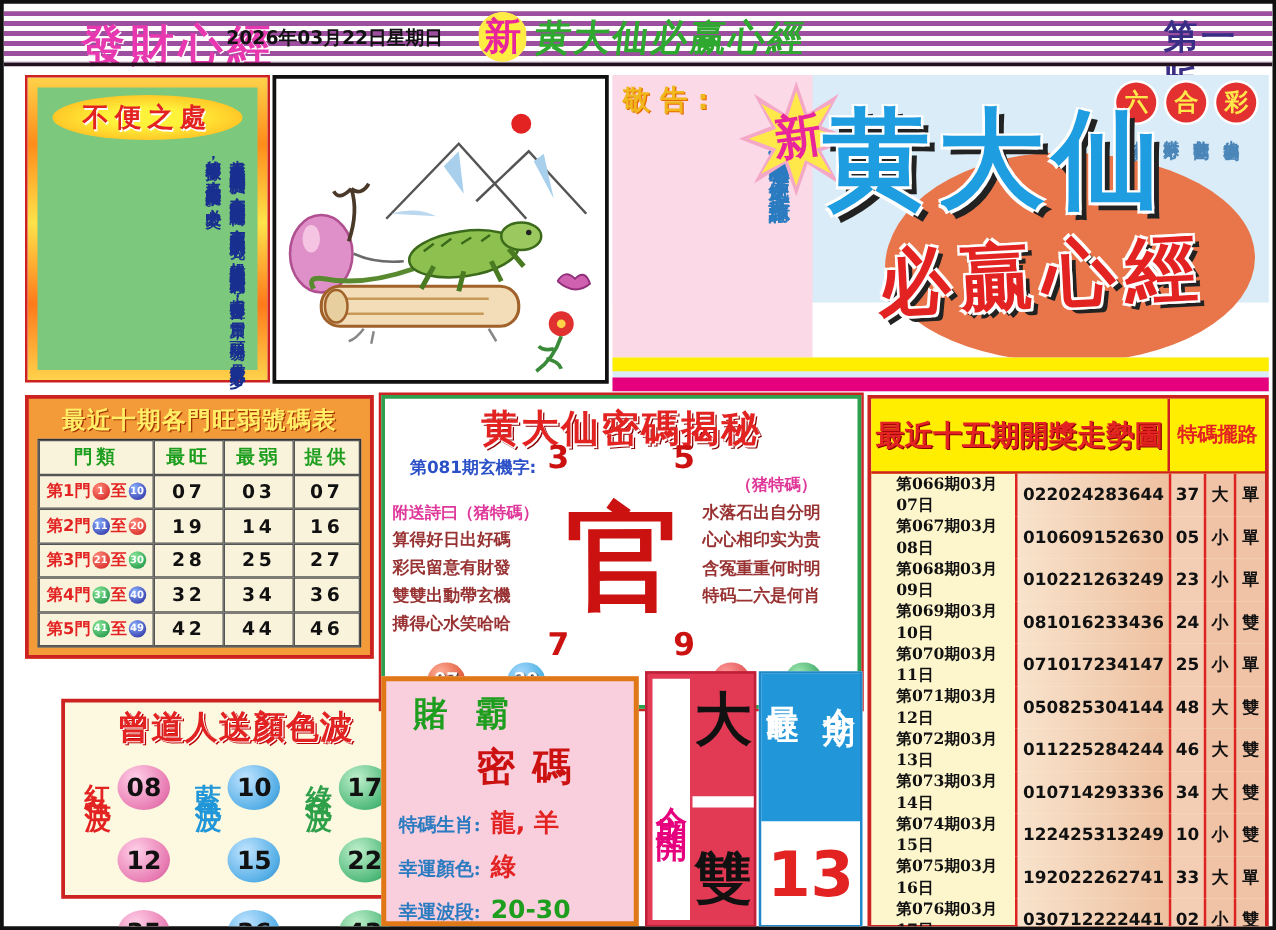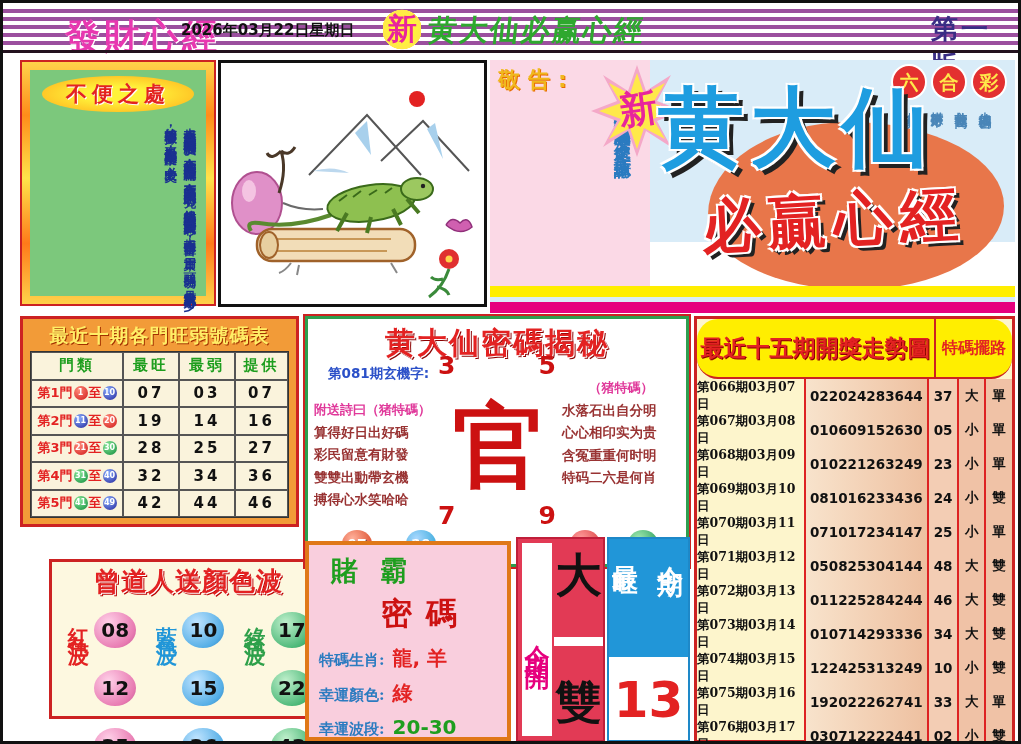--- a/index.html
+++ b/index.html
@@ -97,26 +97,26 @@
   .pd-big{position:absolute;left:50%;transform:translateX(-50%);font-size:46px;font-weight:bold;color:#111;}
   .pd-top{top:6px;}.pd-bot{bottom:6px;}
   .pd-div{position:absolute;left:0;top:49%;width:100%;height:9px;background:#fff;}
   
   .hn{left:604px;top:534px;width:83px;height:205px;border:2px solid #1e88c8;box-sizing:border-box;background:#fff;}
   .hn-top{height:118px;background:#2196d8;display:flex;flex-direction:row-reverse;justify-content:center;gap:10px;padding-top:6px;box-sizing:border-box;}
   .hn-top div{writing-mode:vertical-rl;text-orientation:upright;font-size:26px;font-weight:bold;color:#fff;letter-spacing:6px;}
   .hn-num{height:85px;display:flex;align-items:center;justify-content:center;font-size:50px;font-weight:bold;color:#e32222;}
   
   .tr{left:691px;top:313px;width:321px;height:427px;border:3px solid #cc2222;box-sizing:border-box;background:#fdf5cc;}
-  .tr-head{display:flex;height:58px;background:#ffee00;border-bottom:2px solid #cc2222;border-radius:21px;}
+  .tr-head{display:flex;height:58px;background:#ffee00;border-bottom:2px solid #cc2222;}
   .tr-title{flex:1;display:flex;align-items:center;justify-content:center;font-size:23px;font-weight:bold;color:#e32222;text-shadow:1px 1px 0 #8a0000;}
   .tr-side{width:76px;border-left:2px solid #cc2222;display:flex;align-items:center;justify-content:center;font-size:16px;font-weight:bold;color:#e32222;}
   .tr-rows{position:absolute;left:0;top:60px;right:0;bottom:0;display:flex;flex-direction:column;}
   .tr-row{flex:1;display:flex;align-items:center;font-weight:bold;}
-  .tr-date{width:112px;padding-left:0;font-size:12.5px;color:#111;font-family:"DejaVu Serif",serif;}
+  .tr-date{width:112px;padding-left:20px;font-size:12.5px;color:#111;font-family:"DejaVu Serif",serif;}
   .tr-nums{width:118px;display:flex;justify-content:space-between;padding:0 4px;border-left:2px solid #d22;align-self:stretch;align-items:center;background:linear-gradient(90deg,#f8e3cc,#eec0a0);font-size:13.5px;color:#111;}
   .tr-sp{width:30px;text-align:center;border-left:2px solid #d22;align-self:stretch;display:flex;align-items:center;justify-content:center;background:#f3cdb4;font-size:13.5px;color:#111;}
   .tr-sz,.tr-pa{width:26px;border-left:2px solid #d22;align-self:stretch;display:flex;align-items:center;justify-content:center;background:#f0c2a6;font-size:13.5px;color:#111;font-family:"DejaVu Serif",serif;}
   .tr-pa{width:27px;}
 </style>
 </head>
 <body>
 
 <div class="page">
 

